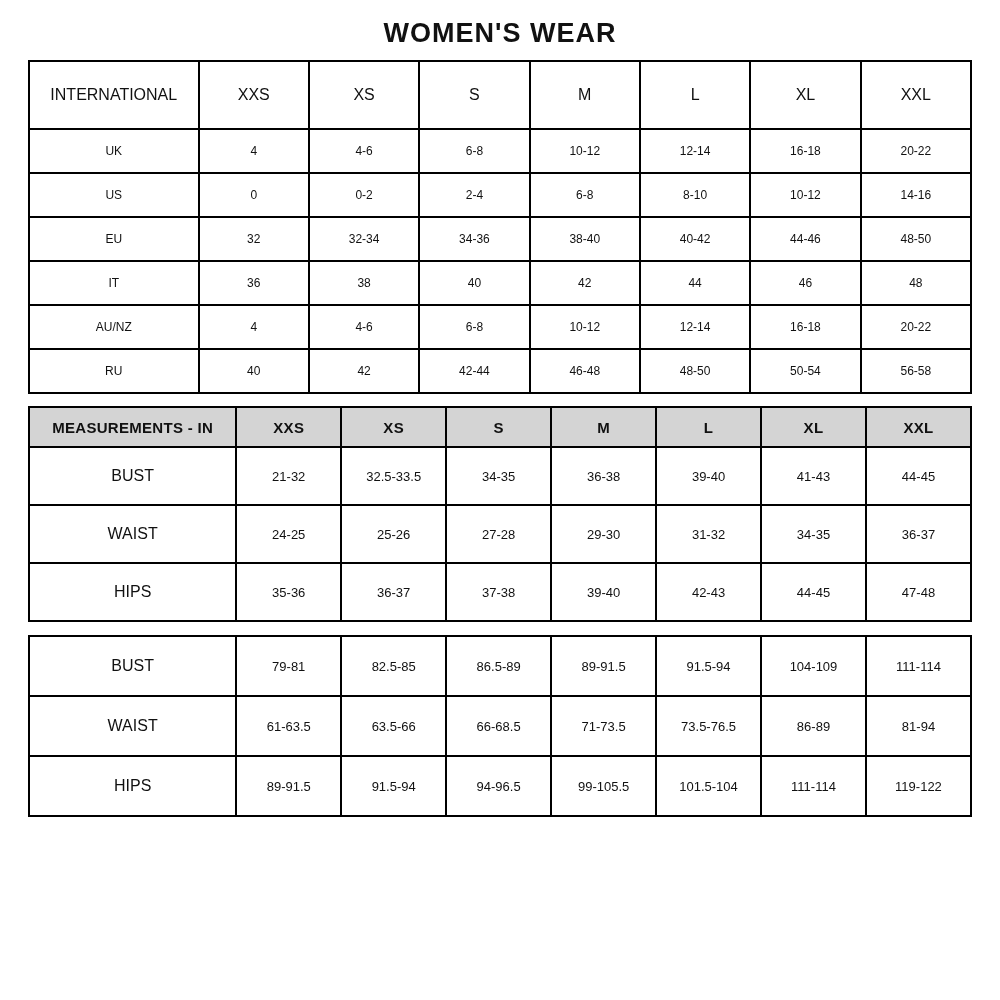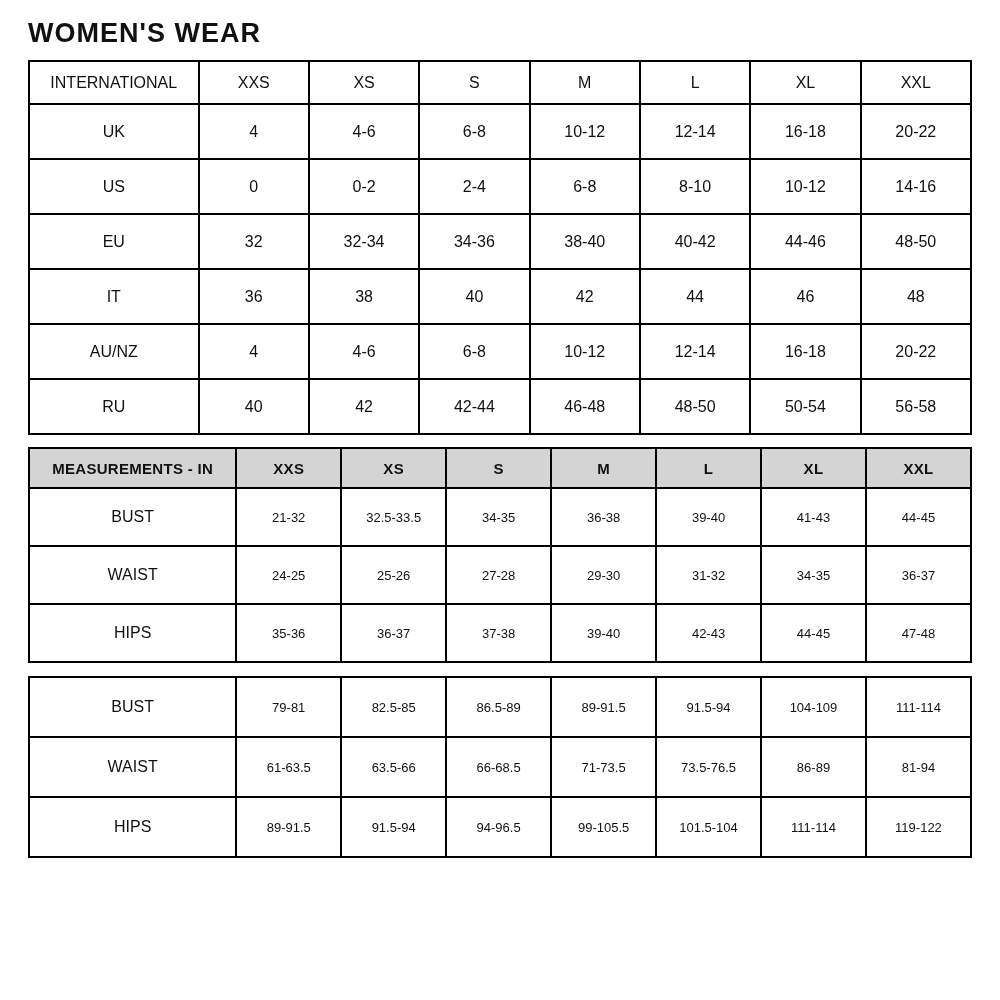--- a/index.html
+++ b/index.html
@@ -8,20 +8,21 @@
     background: #ffffff;
     font-family: "Liberation Sans", sans-serif;
     color: #111111;
   }
   .page {
     width: 1000px;
     height: 1000px;
     padding: 14px 28px 15px 28px;
   }
   .page-title {
+    text-align: center;
     font-size: 27px;
     font-weight: 700;
     letter-spacing: 1px;
     color: #111111;
     height: 46px;
     line-height: 38px;
   }
   table {
     width: 944px;
     border-collapse: collapse;
@@ -40,29 +41,29 @@
   .t1 col.first { width: 18%; }
   .t1 col.size  { width: 11.714%; }
   .t1 .title-row th {
     background: #d4d4d4;
     height: 44px;
     font-size: 16px;
     font-weight: 700;
     letter-spacing: 0.5px;
   }
   .t1 .header-row th {
-    height: 43px;
+    height: 68px;
     font-size: 16px;
     font-weight: 400;
     background: #ffffff;
   }
   .t1 tbody .data-row th,
   .t1 tbody .data-row td {
-    height: 55px;
-    font-size: 16px;
+    height: 44px;
+    font-size: 12px;
     font-weight: 400;
   }
   
   .tm { margin-bottom: 13px; }
   .tm col.first { width: 22%; }
   .tm col.size  { width: 11.143%; }
   .tm .header-row th {
     background: #d4d4d4;
     height: 40px;
     font-size: 15px;

